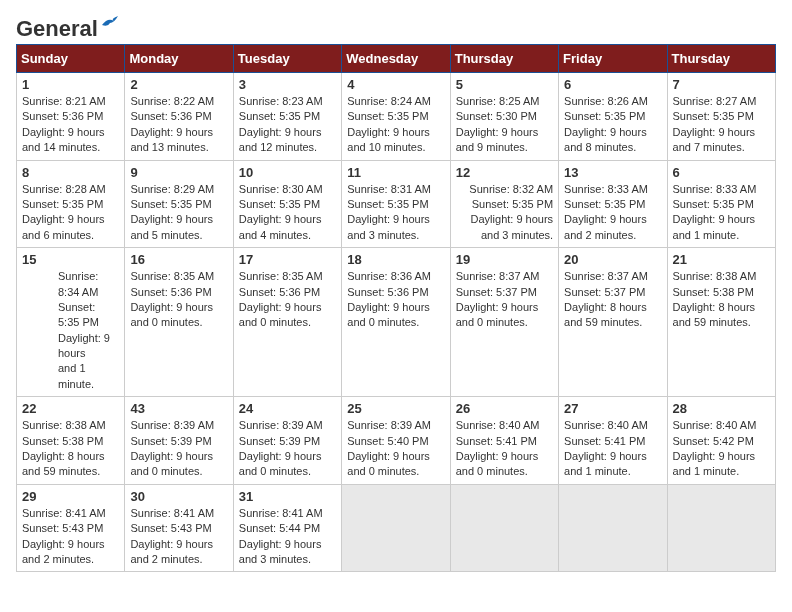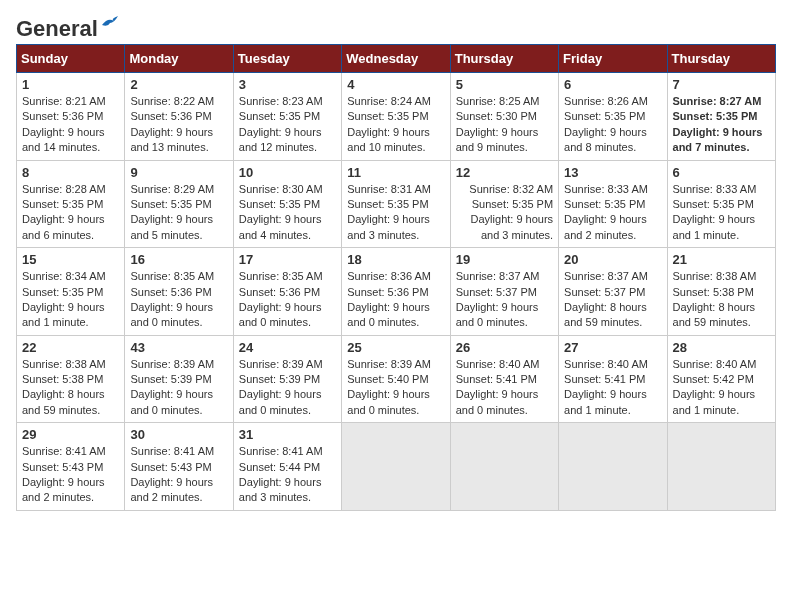--- a/index.html
+++ b/index.html
@@ -139,21 +139,21 @@
         </td>
         <td>
           <div class="day-num">6</div>
           <div class="day-info" style="white-space: pre-line;">Sunrise: 8:26 AM
 Sunset: 5:35 PM
 Daylight: 9 hours
 and 8 minutes.</div>
         </td>
         <td>
           <div class="day-num">7</div>
-          <div class="day-info" style="white-space: pre-line; font-weight: bold;">Sunrise: 8:27 AM
+          <div class="day-info" style="white-space: pre-line;">Sunrise: 8:27 AM
 Sunset: 5:35 PM
 Daylight: 9 hours
 and 7 minutes.</div>
         </td>
       </tr>
       <tr>
         <td>
           <div class="day-num">8</div>
           <div class="day-info" style="white-space: pre-line;">Sunrise: 8:28 AM
 Sunset: 5:35 PM
@@ -199,21 +199,21 @@
           <div class="day-num">6</div>
           <div class="day-info" style="white-space: pre-line;">Sunrise: 8:33 AM
 Sunset: 5:35 PM
 Daylight: 9 hours
 and 1 minute.</div>
         </td>
       </tr>
       <tr>
         <td>
           <div class="day-num">15</div>
-          <div class="day-info" style="white-space: pre-line;">Sunrise: 8:34 AM
+          <div class="day-info" style="white-space: pre-line; margin-left: 36px;">Sunrise: 8:34 AM
 Sunset: 5:35 PM
 Daylight: 9 hours
 and 1 minute.</div>
         </td>
         <td>
           <div class="day-num">16</div>
           <div class="day-info" style="white-space: pre-line;">Sunrise: 8:35 AM
 Sunset: 5:36 PM
 Daylight: 9 hours
 and 0 minutes.</div>

